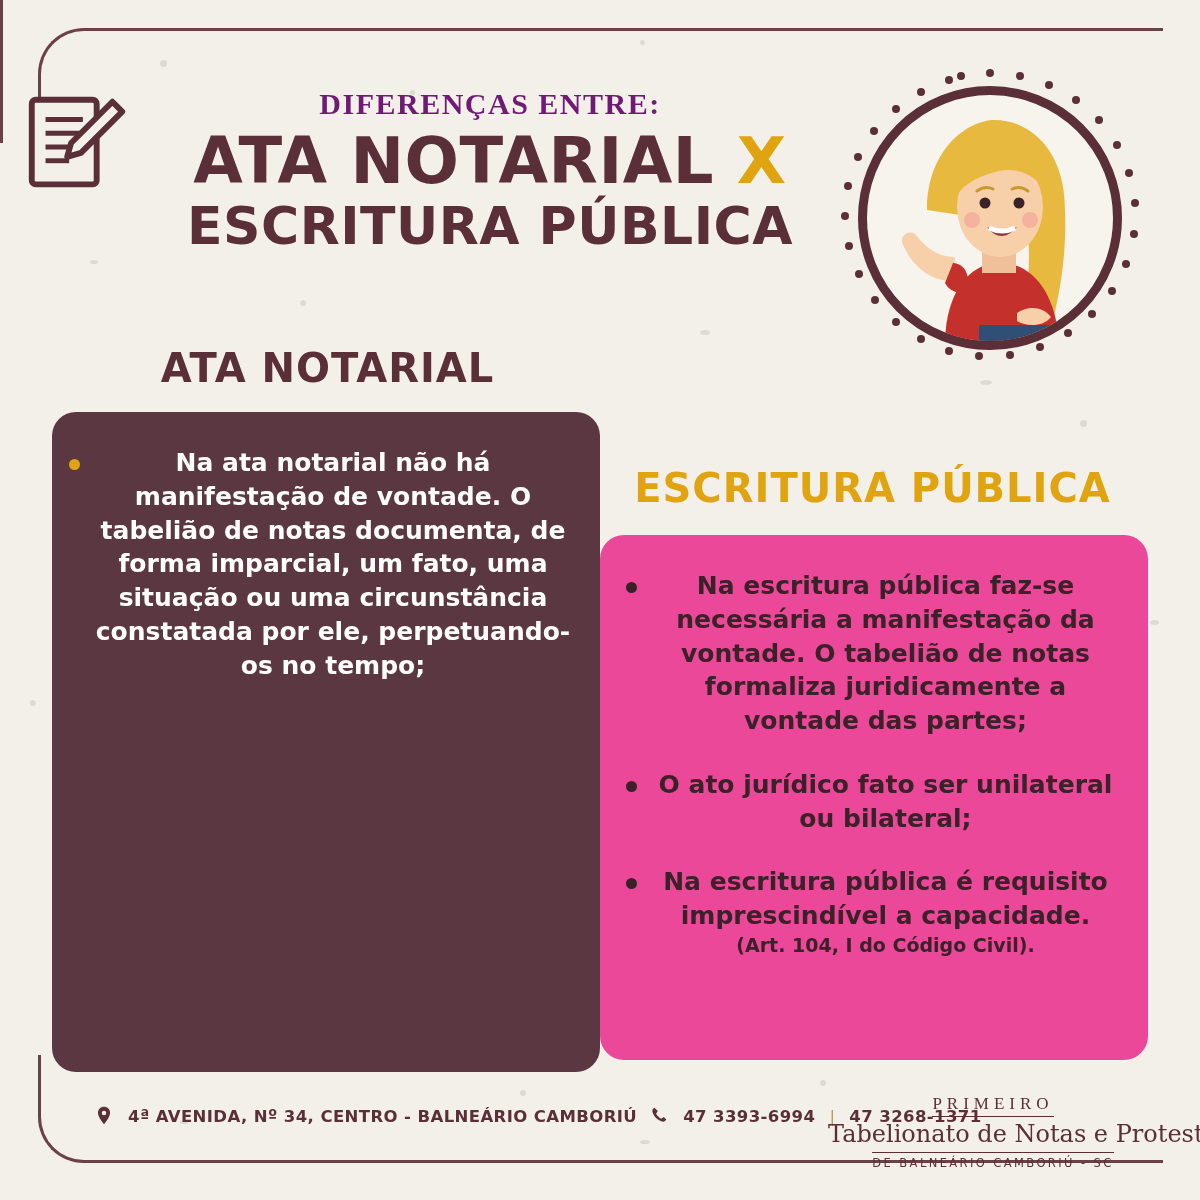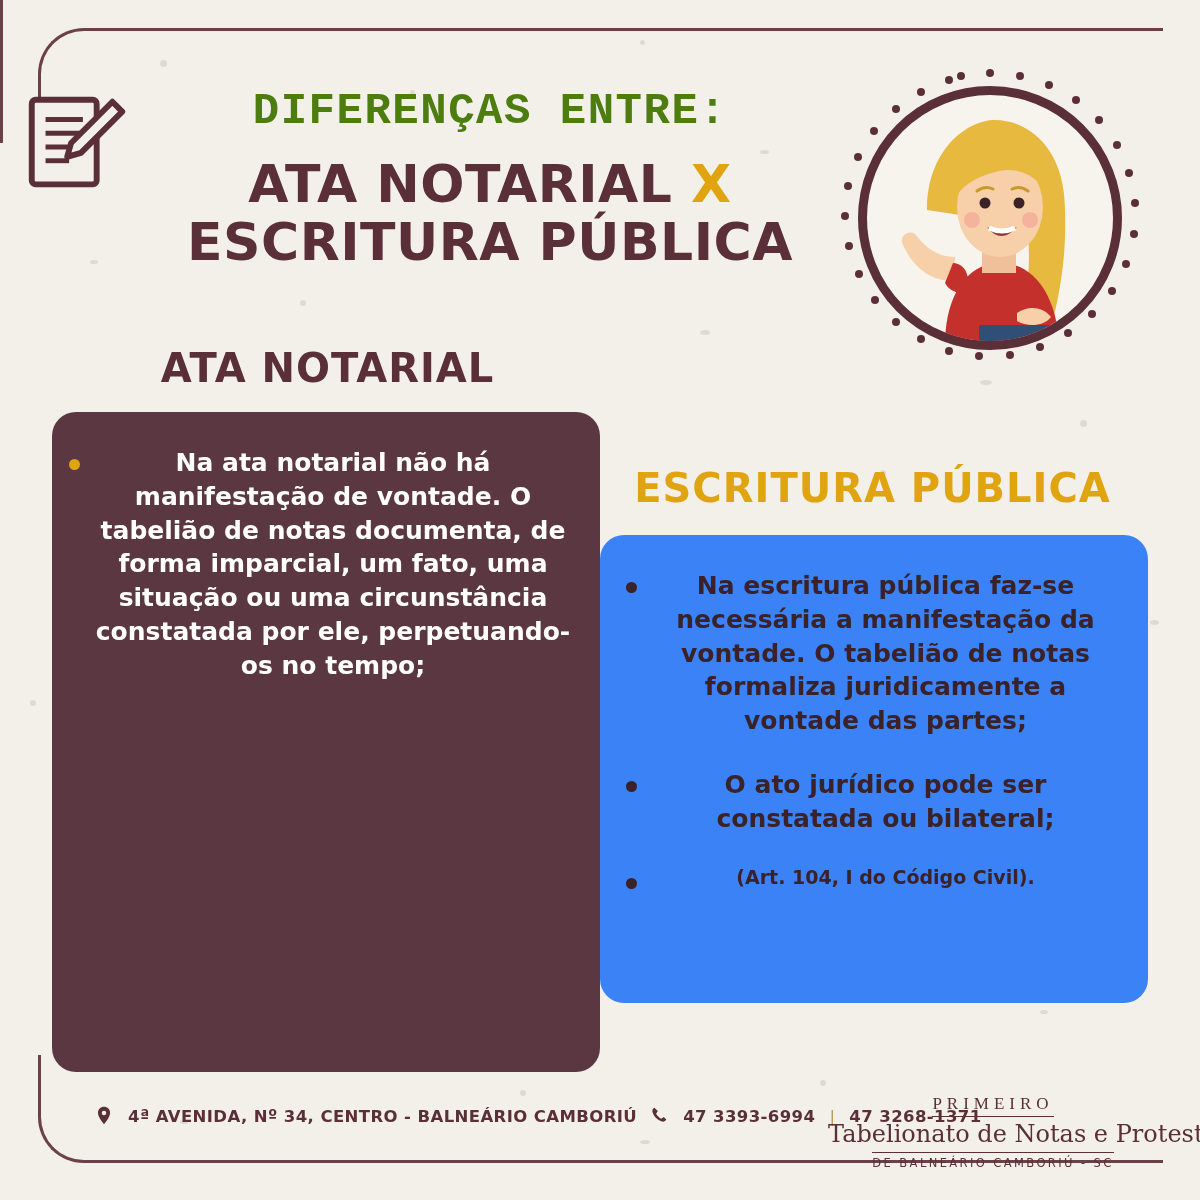--- a/index.html
+++ b/index.html
@@ -49,35 +49,35 @@
 
   
   .doc-icon { position: absolute; left: 18px; top: 86px; width: 118px; height: 118px; }
 
   
   .title-block {
     position: absolute; left: 180px; top: 88px; width: 620px;
     text-align: center;
   }
   .title-1 {
-    font-family: Liberation Mono, monospace;
-    font-weight: 700;
-    font-size: 44px;
+    font-family: Liberation Serif, serif;
+    font-weight: 700;
+    font-size: 30px;
     letter-spacing: 1.5px;
-    color: #4d7c0f;
+    color: #701a75;
     line-height: 1.05;
   }
   .title-2 {
     font-family: "DejaVu Sans", sans-serif;
     font-weight: 700;
-    font-size: 52px;
+    font-size: 64px;
     letter-spacing: 0.5px;
     color: #5b2f38;
     line-height: 1.12;
-    margin-top: 21px;
+    margin-top: 6px;
   }
   .title-2 .x { color: #e0a410; }
   .title-3 {
     font-family: "DejaVu Sans", sans-serif;
     font-weight: 700;
     font-size: 52px;
     letter-spacing: 0.5px;
     color: #5b2f38;
     line-height: 1.12;
   }
@@ -118,22 +118,22 @@
     position: absolute;
     border-radius: 24px;
     padding: 34px 26px 30px 26px;
   }
   .panel-left {
     left: 52px; top: 412px; width: 548px; height: 660px;
     background: #5b3741;
     padding-left: 17px;
   }
   .panel-right {
-    left: 600px; top: 535px; width: 548px; height: 468px;
-    background: #3b82f6;
+    left: 600px; top: 535px; width: 548px; height: 525px;
+    background: #ec4899;
   }
   .bullet-list { list-style: none; }
   .bullet-item {
     display: flex;
     gap: 12px;
     margin-bottom: 30px;
   }
   .bullet-item:last-child { margin-bottom: 0; }
   .dot {
     flex: 0 0 auto;
@@ -328,25 +328,26 @@
   <div class="col-head head-right">ESCRITURA PÚBLICA</div>
 
   <div class="panel panel-right">
     <ul class="bullet-list">
       <li class="bullet-item">
         <span class="dot"></span>
         <span class="btext">Na escritura pública faz-se necessária a manifestação da vontade. O tabelião de notas formaliza juridicamente a vontade das partes;</span>
       </li>
       <li class="bullet-item">
         <span class="dot"></span>
-        <span class="btext">O ato jurídico pode ser constatada ou bilateral;</span>
+        <span class="btext">O ato jurídico fato ser unilateral ou bilateral;</span>
       </li>
       <li class="bullet-item">
         <span class="dot"></span>
         <span class="btext">
+          <span>Na escritura pública é requisito imprescindível a capacidade.</span>
           <span class="law-note">(Art. 104, I do Código Civil).</span>
         </span>
       </li>
     </ul>
   </div>
 
   <div class="footer">
     <div class="contact">
       <span class="pin">
         <svg viewBox="0 0 18 22" width="16" height="19">

